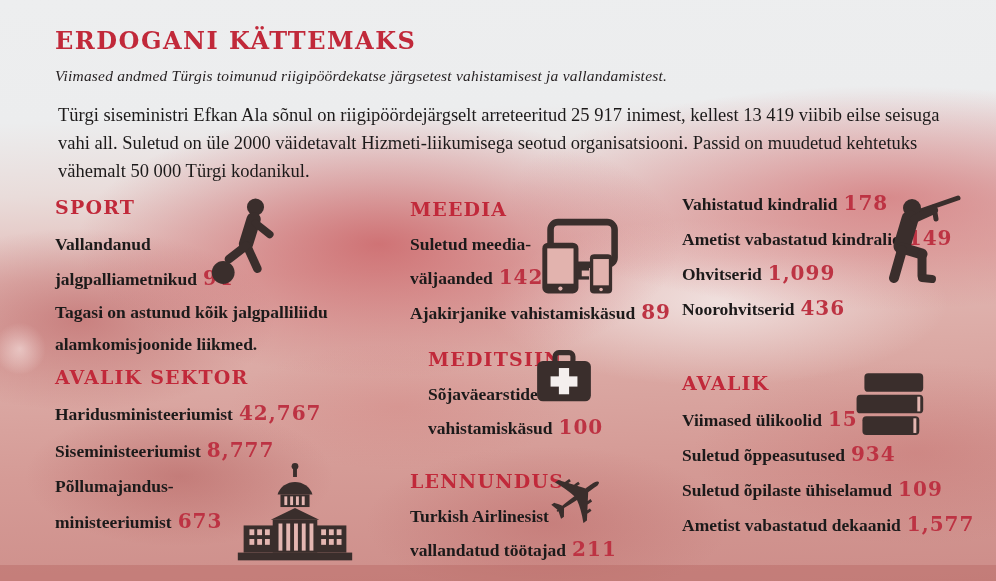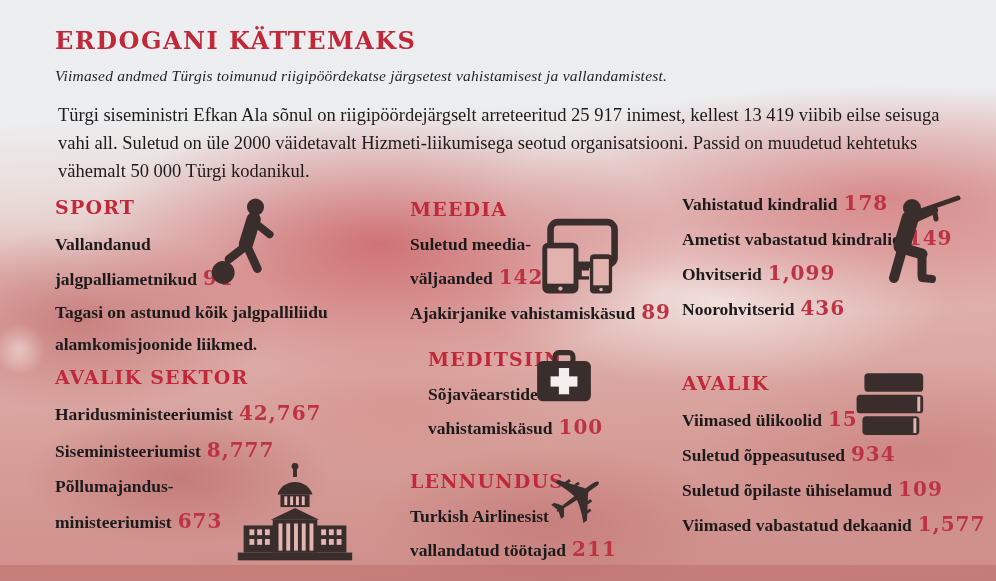--- a/index.html
+++ b/index.html
@@ -184,21 +184,21 @@
       <line x1="60" y1="92" x2="70" y2="93" stroke-width="8"></line>
       <line x1="40" y1="64" x2="32" y2="92" stroke-width="10"></line>
     </g>
   </svg>
 
   <div class="section" style="left:682px;top:372px;width:310px;">
     <div class="sec-head">AVALIK</div>
     <div class="line"><span>Viimased ülikoolid</span><span class="v">15</span></div>
     <div class="line"><span>Suletud õppeasutused</span><span class="v">934</span></div>
     <div class="line"><span>Suletud õpilaste ühiselamud</span><span class="v">109</span></div>
-    <div class="line"><span>Viimased vabastatud dekaanid</span><span class="v">1,577</span></div>
+    <div class="line"><span>Ametist vabastatud dekaanid</span><span class="v">1,577</span></div>
   </div>
 
   <svg class="icon" style="left:835px;top:370px;" width="98" height="74" viewBox="0 0 100 75">
     <g fill="#3a2e2c">
       <rect x="30" y="3" width="60" height="19" rx="4"></rect>
       <rect x="22" y="25" width="68" height="19" rx="4"></rect>
       <rect x="28" y="47" width="58" height="19" rx="4"></rect>
     </g>
     <g fill="#e4b6b1">
       <rect x="84" y="27" width="3" height="15"></rect>

